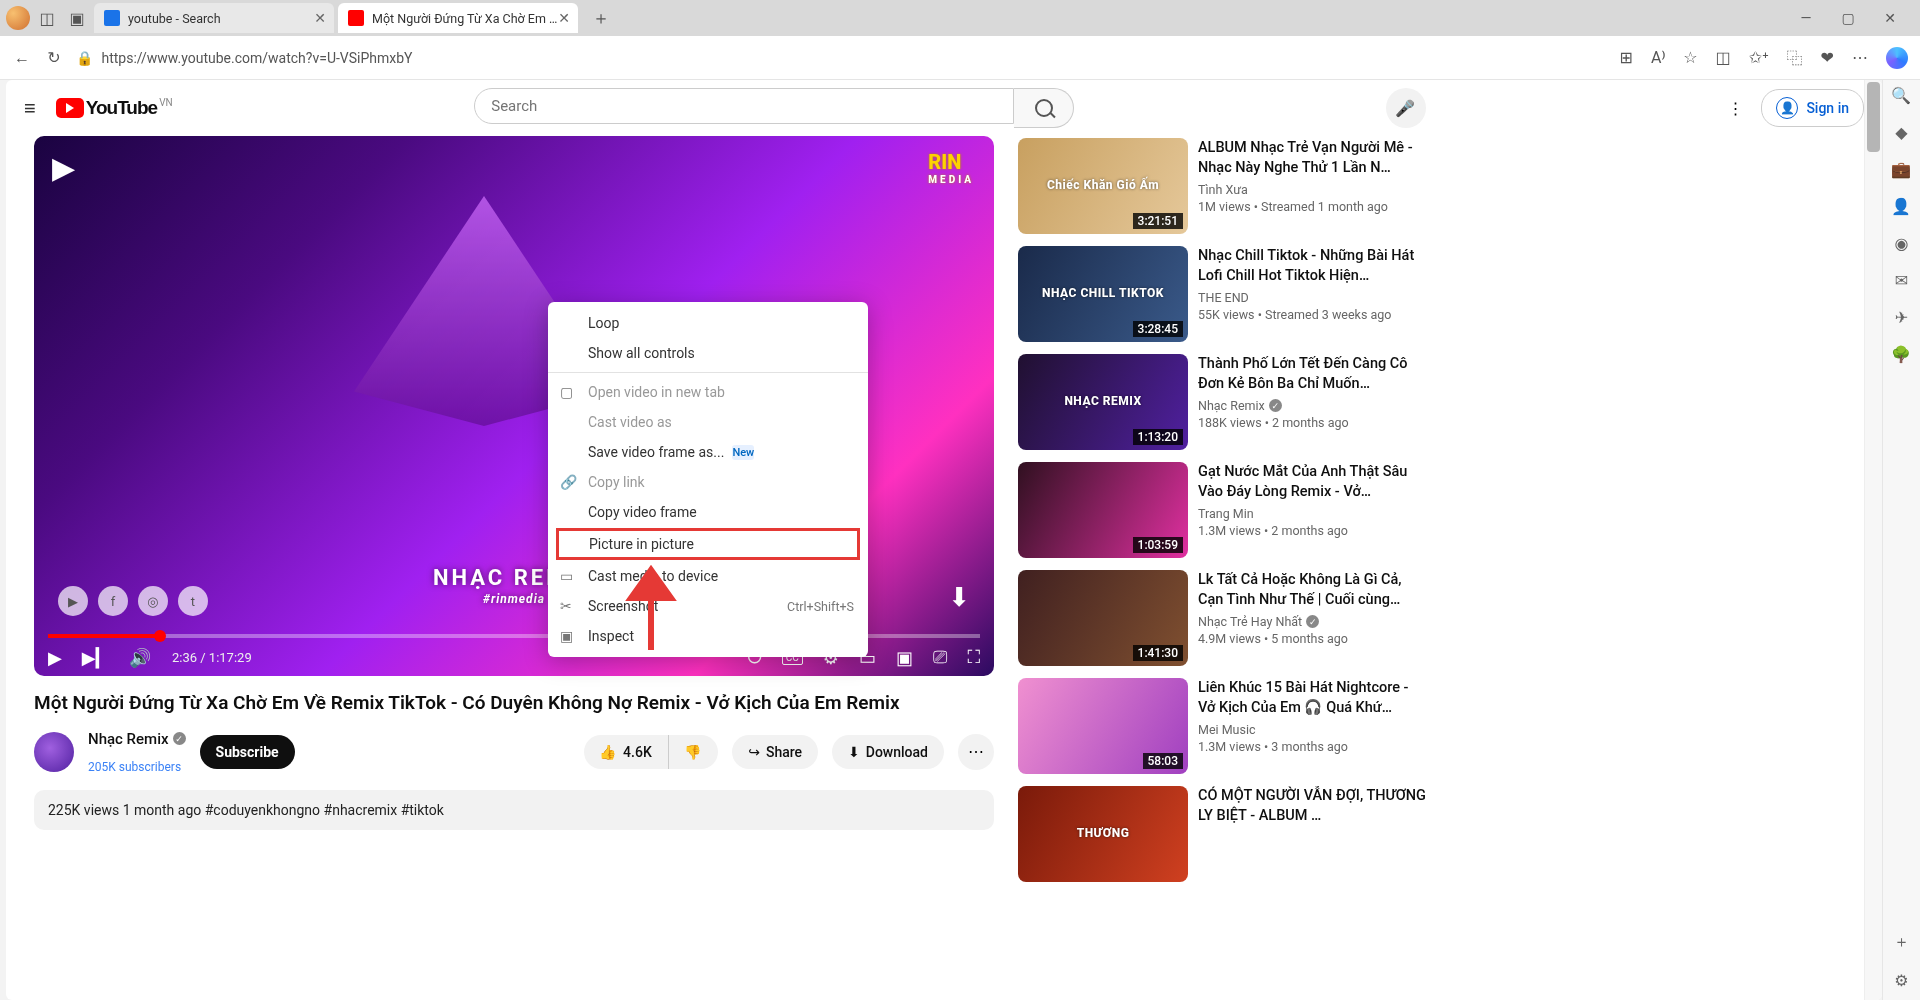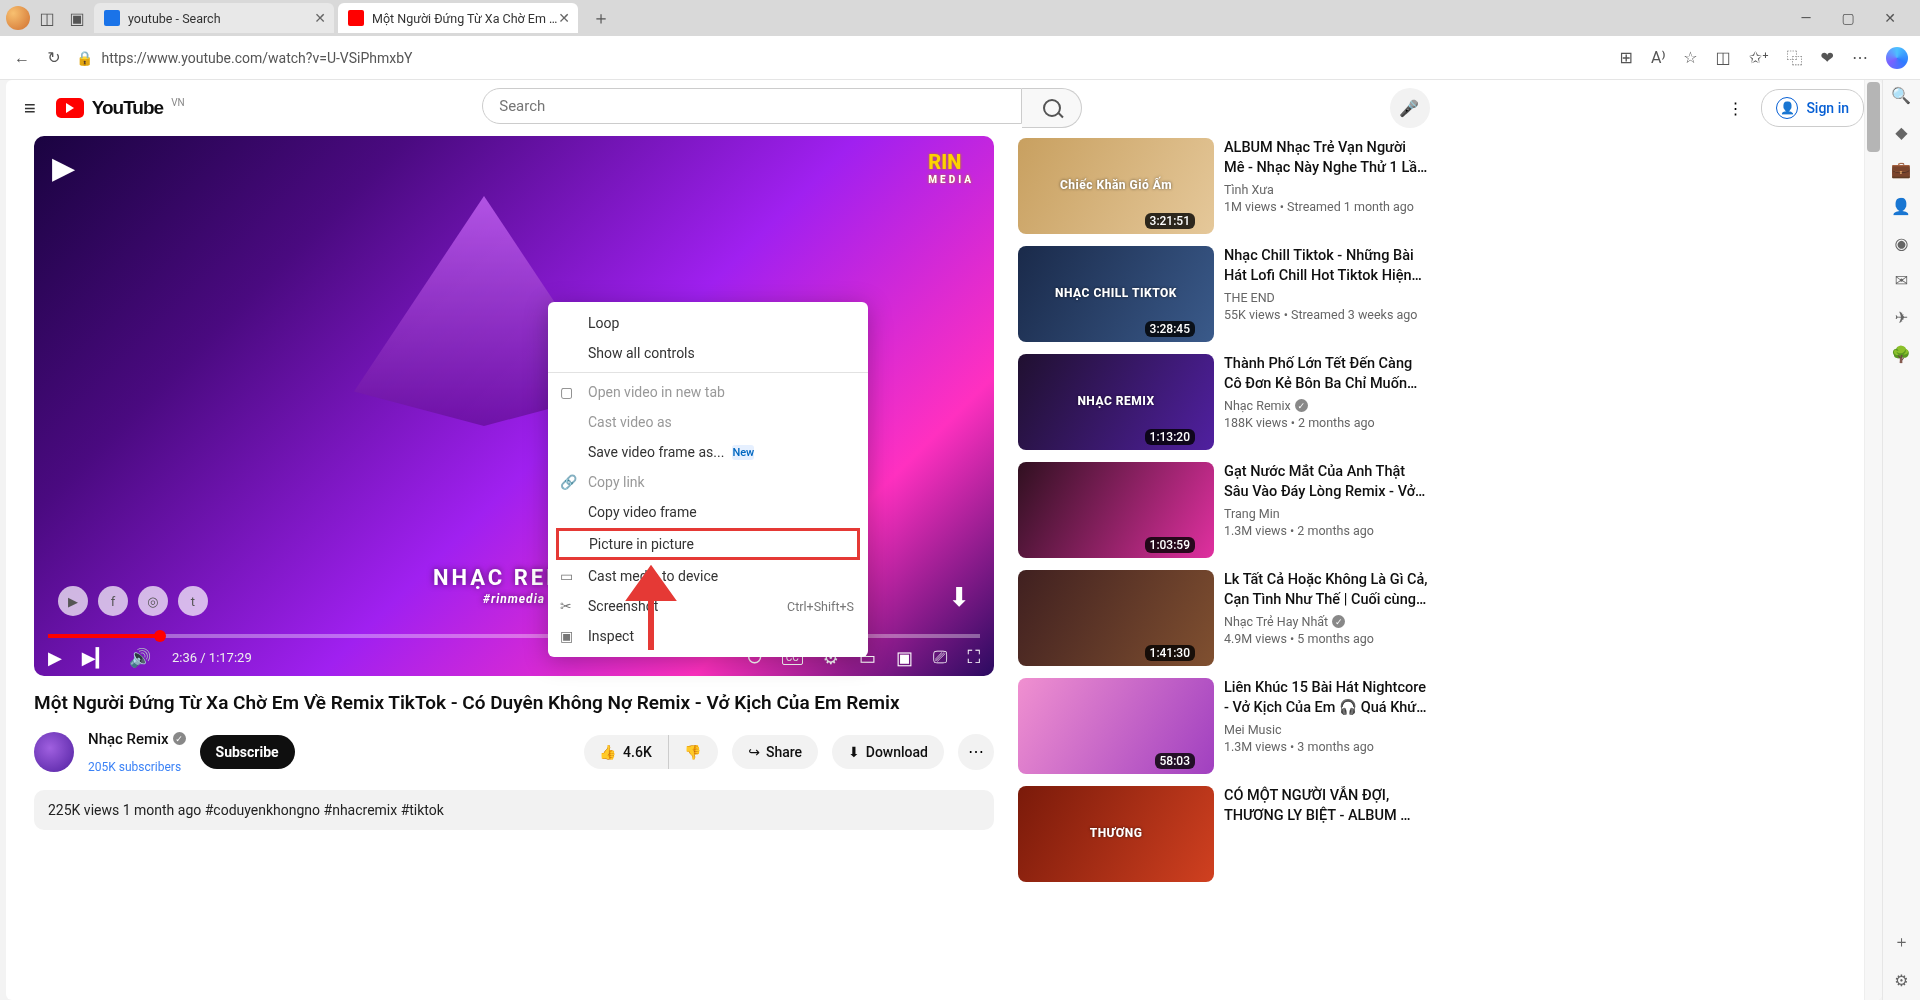--- a/index.html
+++ b/index.html
@@ -22,21 +22,21 @@
 .addrbar .copilot{width:22px;height:22px;border-radius:50%;background:conic-gradient(#4cc2ff,#2e7bff,#7b61ff,#4cc2ff)}
 
 .browser-side{position:absolute;right:0;top:80px;width:38px;background:#f7f7f7;height:920px;display:flex;flex-direction:column;align-items:center;padding-top:6px;gap:18px;border-left:1px solid #e6e6e6;font-size:16px}
 .browser-side span{color:#666;cursor:default}
 
 .page{position:absolute;left:6px;right:38px;top:80px;bottom:0;background:#fff;border-radius:6px;overflow:hidden}
 .scroll-strip{position:absolute;right:0;top:0;width:18px;height:100%;border-left:1px solid #eee;background:#f7f7f7}
 .scroll-strip .thumb{position:absolute;top:2px;left:2px;right:2px;height:70px;background:#b5b5b5;border-radius:4px}
 
 .yt-header{height:56px;display:flex;align-items:center;padding:0 18px;gap:20px}
-.yt-logo{display:flex;align-items:center;gap:8px}
+.yt-logo{display:flex;align-items:center;gap:2px}
 .yt-logo .pl{width:28px;height:20px;background:#ff0000;border-radius:5px;display:flex;align-items:center;justify-content:center}
 .yt-logo .pl::before{content:"";border-left:8px solid #fff;border-top:5px solid transparent;border-bottom:5px solid transparent}
 .yt-logo .word{font-weight:600;font-size:19px;letter-spacing:-1px;color:#0f0f0f;font-family:Arial}
 .yt-logo .cc{font-size:10px;color:#888;align-self:flex-start;margin-top:0}
 .searchbar{flex:1;max-width:600px;display:flex;margin:0 auto}
 .searchbar input{flex:1;height:36px;border:1px solid #ccc;border-radius:20px 0 0 20px;padding:0 16px;font-size:15px}
 .searchbar .sbtn{width:60px;height:40px;border:1px solid #ccc;border-left:none;border-radius:0 20px 20px 0;background:#f8f8f8;display:flex;align-items:center;justify-content:center}
 .mic{width:40px;height:40px;border-radius:50%;background:#f2f2f2;display:flex;align-items:center;justify-content:center;margin-left:10px}
 .yt-r{display:flex;align-items:center;gap:18px;margin-left:auto}
 .signin{border:1px solid #ccc;border-radius:18px;padding:7px 14px;display:flex;align-items:center;gap:8px;color:#065fd4;font-size:14px;font-weight:500}
@@ -71,22 +71,22 @@
 .sp{flex:1}
 .likegrp{display:flex;background:#f2f2f2;border-radius:18px;overflow:hidden}
 .likegrp .half{padding:9px 16px;display:flex;align-items:center;gap:6px;font-size:14px;font-weight:500;color:#0f0f0f}
 .likegrp .half.first{border-right:1px solid #ccc}
 .iconbtn{background:#f2f2f2;border-radius:18px;padding:9px 16px;display:flex;align-items:center;gap:6px;font-size:14px;font-weight:500;color:#0f0f0f}
 .dotbtn{width:36px;height:36px;border-radius:50%;background:#f2f2f2;display:flex;align-items:center;justify-content:center}
 .descbox{margin-top:16px;background:#f2f2f2;border-radius:10px;padding:12px 14px;font-size:14px;color:#222}
 
 .sidecol{flex:1;max-width:410px;margin-top:2px}
 .relitem{display:flex;gap:10px;margin-bottom:12px}
-.thw{width:196px;height:96px;border-radius:8px;position:relative;flex-shrink:0;overflow:hidden}
-.thw .dur{position:absolute;right:19px;bottom:5px;background:rgba(0,0,0,.8);color:#fff;font-size:12px;padding:1px 5px;border-radius:6px;font-weight:500}
+.thw{width:170px;height:96px;border-radius:8px;position:relative;flex-shrink:0;overflow:hidden}
+.thw .dur{position:absolute;right:5px;bottom:5px;background:rgba(0,0,0,.8);color:#fff;font-size:12px;padding:1px 5px;border-radius:0;font-weight:500}
 .rmeta{flex:1;min-width:0}
 .rtitle{color:#0f0f0f;font-size:14.5px;font-weight:500;line-height:1.35;display:-webkit-box;-webkit-line-clamp:2;-webkit-box-orient:vertical;overflow:hidden}
 .rch{color:#666;font-size:12.5px;margin-top:5px;display:flex;align-items:center;gap:4px}
 .rstats{color:#666;font-size:12.5px;margin-top:2px}
 
 .ctx{position:absolute;left:542px;top:222px;width:320px;background:#fff;border-radius:6px;box-shadow:0 4px 24px rgba(0,0,0,.28);padding:6px 0;font-size:14px}
 .ctx .item{padding:7px 14px 7px 40px;color:#333;position:relative;display:flex;align-items:center}
 .ctx .item.dis{color:#999}
 .ctx .sep{height:1px;background:#e2e2e2;margin:4px 0}
 .ctx .ico{position:absolute;left:12px;color:#777;font-size:14px}

